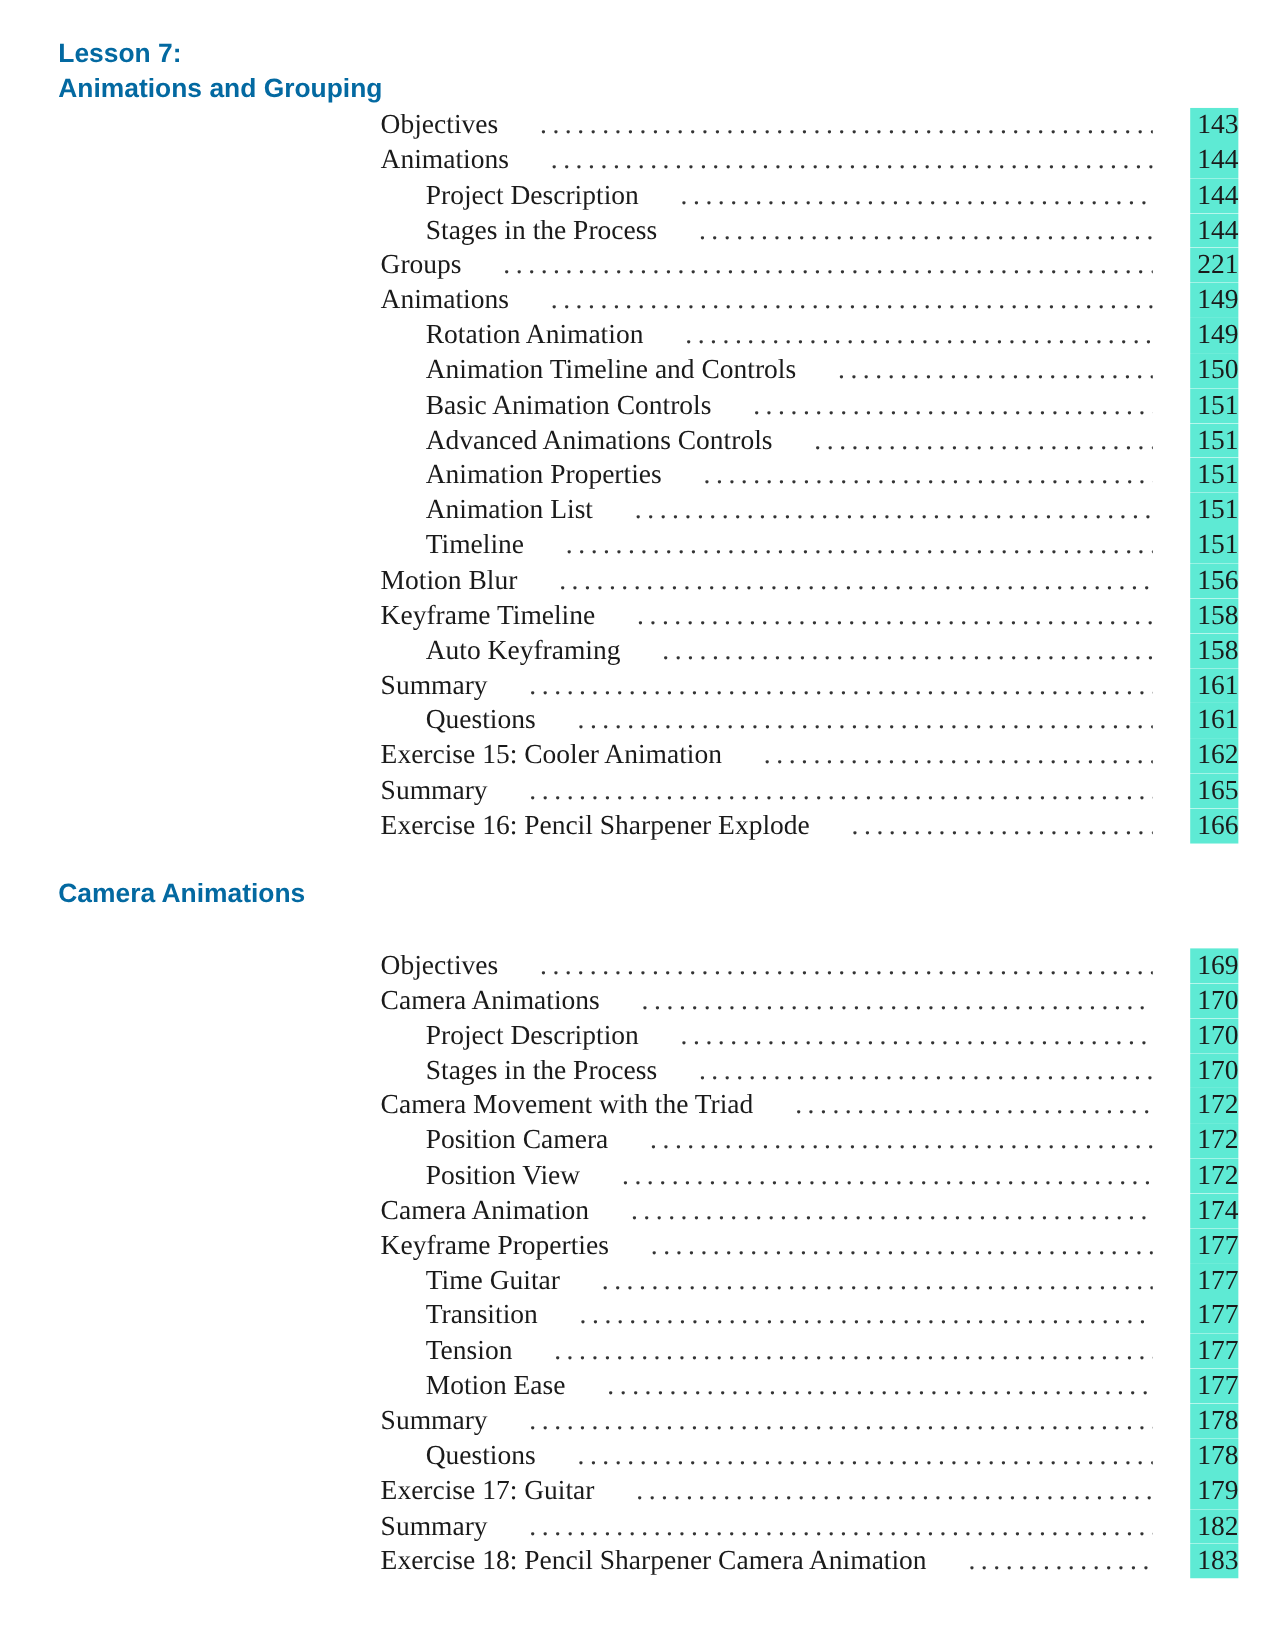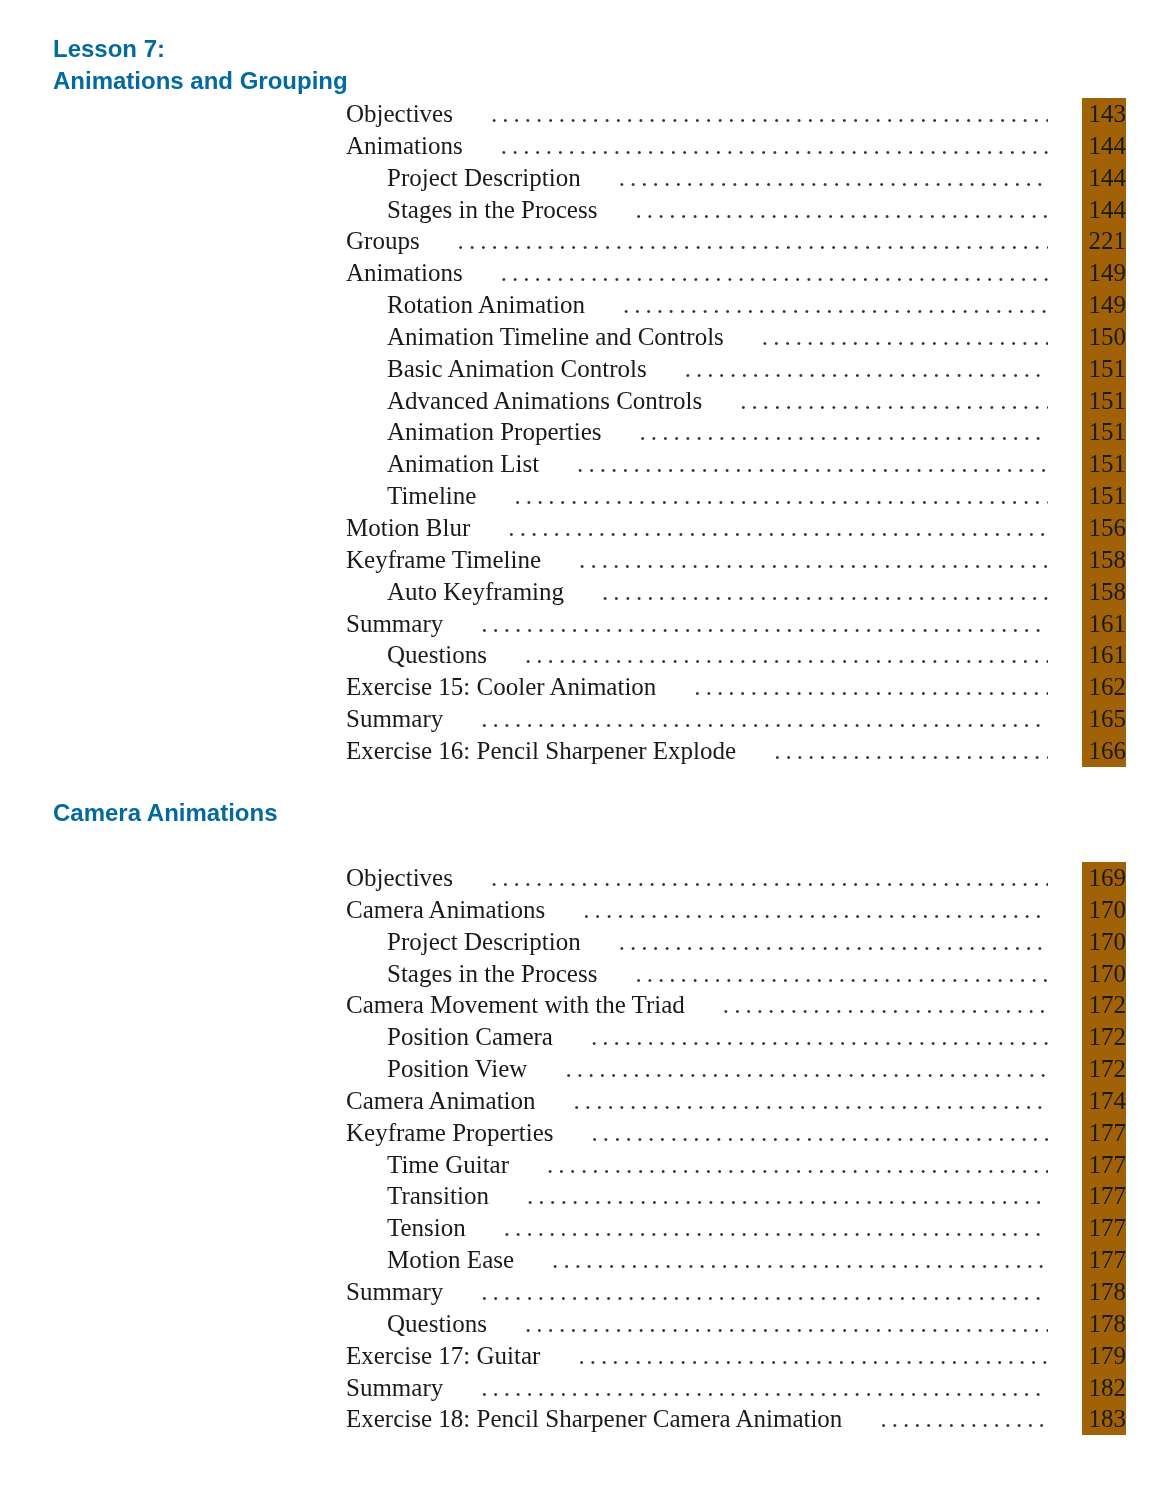--- a/index.html
+++ b/index.html
@@ -5,21 +5,21 @@
     html, body { margin: 0; padding: 0; background: #ffffff; }
     body { width: 1162px; height: 1486px; position: relative; overflow: hidden; color: #1a1a1a; }
     .lesson { position: absolute; left: 53px; font-family: "Liberation Sans", sans-serif; font-weight: bold; font-size: 24px; line-height: 32px; color: #0369a1; }
     .lesson div { white-space: nowrap; }
     .toc { position: absolute; left: 346px; width: 780px; }
     .entry { position: relative; height: 31.85px; display: flex; align-items: baseline; font-family: "Liberation Serif", serif; font-size: 25px; line-height: 31.85px; color: #1a1a1a; overflow: hidden; white-space: nowrap; gap: 34px; }
     .entry.sub { padding-left: 41px; }
     .entry .title { flex: 0 0 auto; background: #fff; padding-right: 4px; }
     .entry .leader { flex: 1 1 auto; overflow: hidden; letter-spacing: 5.5px; color: #333; }
     .entry .leader::before { content: ". . . . . . . . . . . . . . . . . . . . . . . . . . . . . . . . . . . . . . . . . . . . . . . . . . . . . . . . . . . . . . . . . . . . . . . . . . . . . . . . . . . . . . . . . . . . . . . . . . . . . . . . . . . . . . . . . . . . . . . . . . . . . . . . . . . . . . . . . . . ."; letter-spacing: 0; word-spacing: -1.2px; }
-    .entry .page { flex: 0 0 auto; padding-left: 4px; background: #a16207; text-align: right; min-width: 40px; }
+    .entry .page { flex: 0 0 auto; padding-left: 4px; background: #5eead4; text-align: right; min-width: 40px; }
   </style>
 </head>
 <body>
 
 <div class="lesson" style="top:33px;">
   <div>Lesson 7:</div>
   <div>Animations and Grouping</div>
 </div>
 <div class="toc" style="top:98px;">
     <div class="entry">

